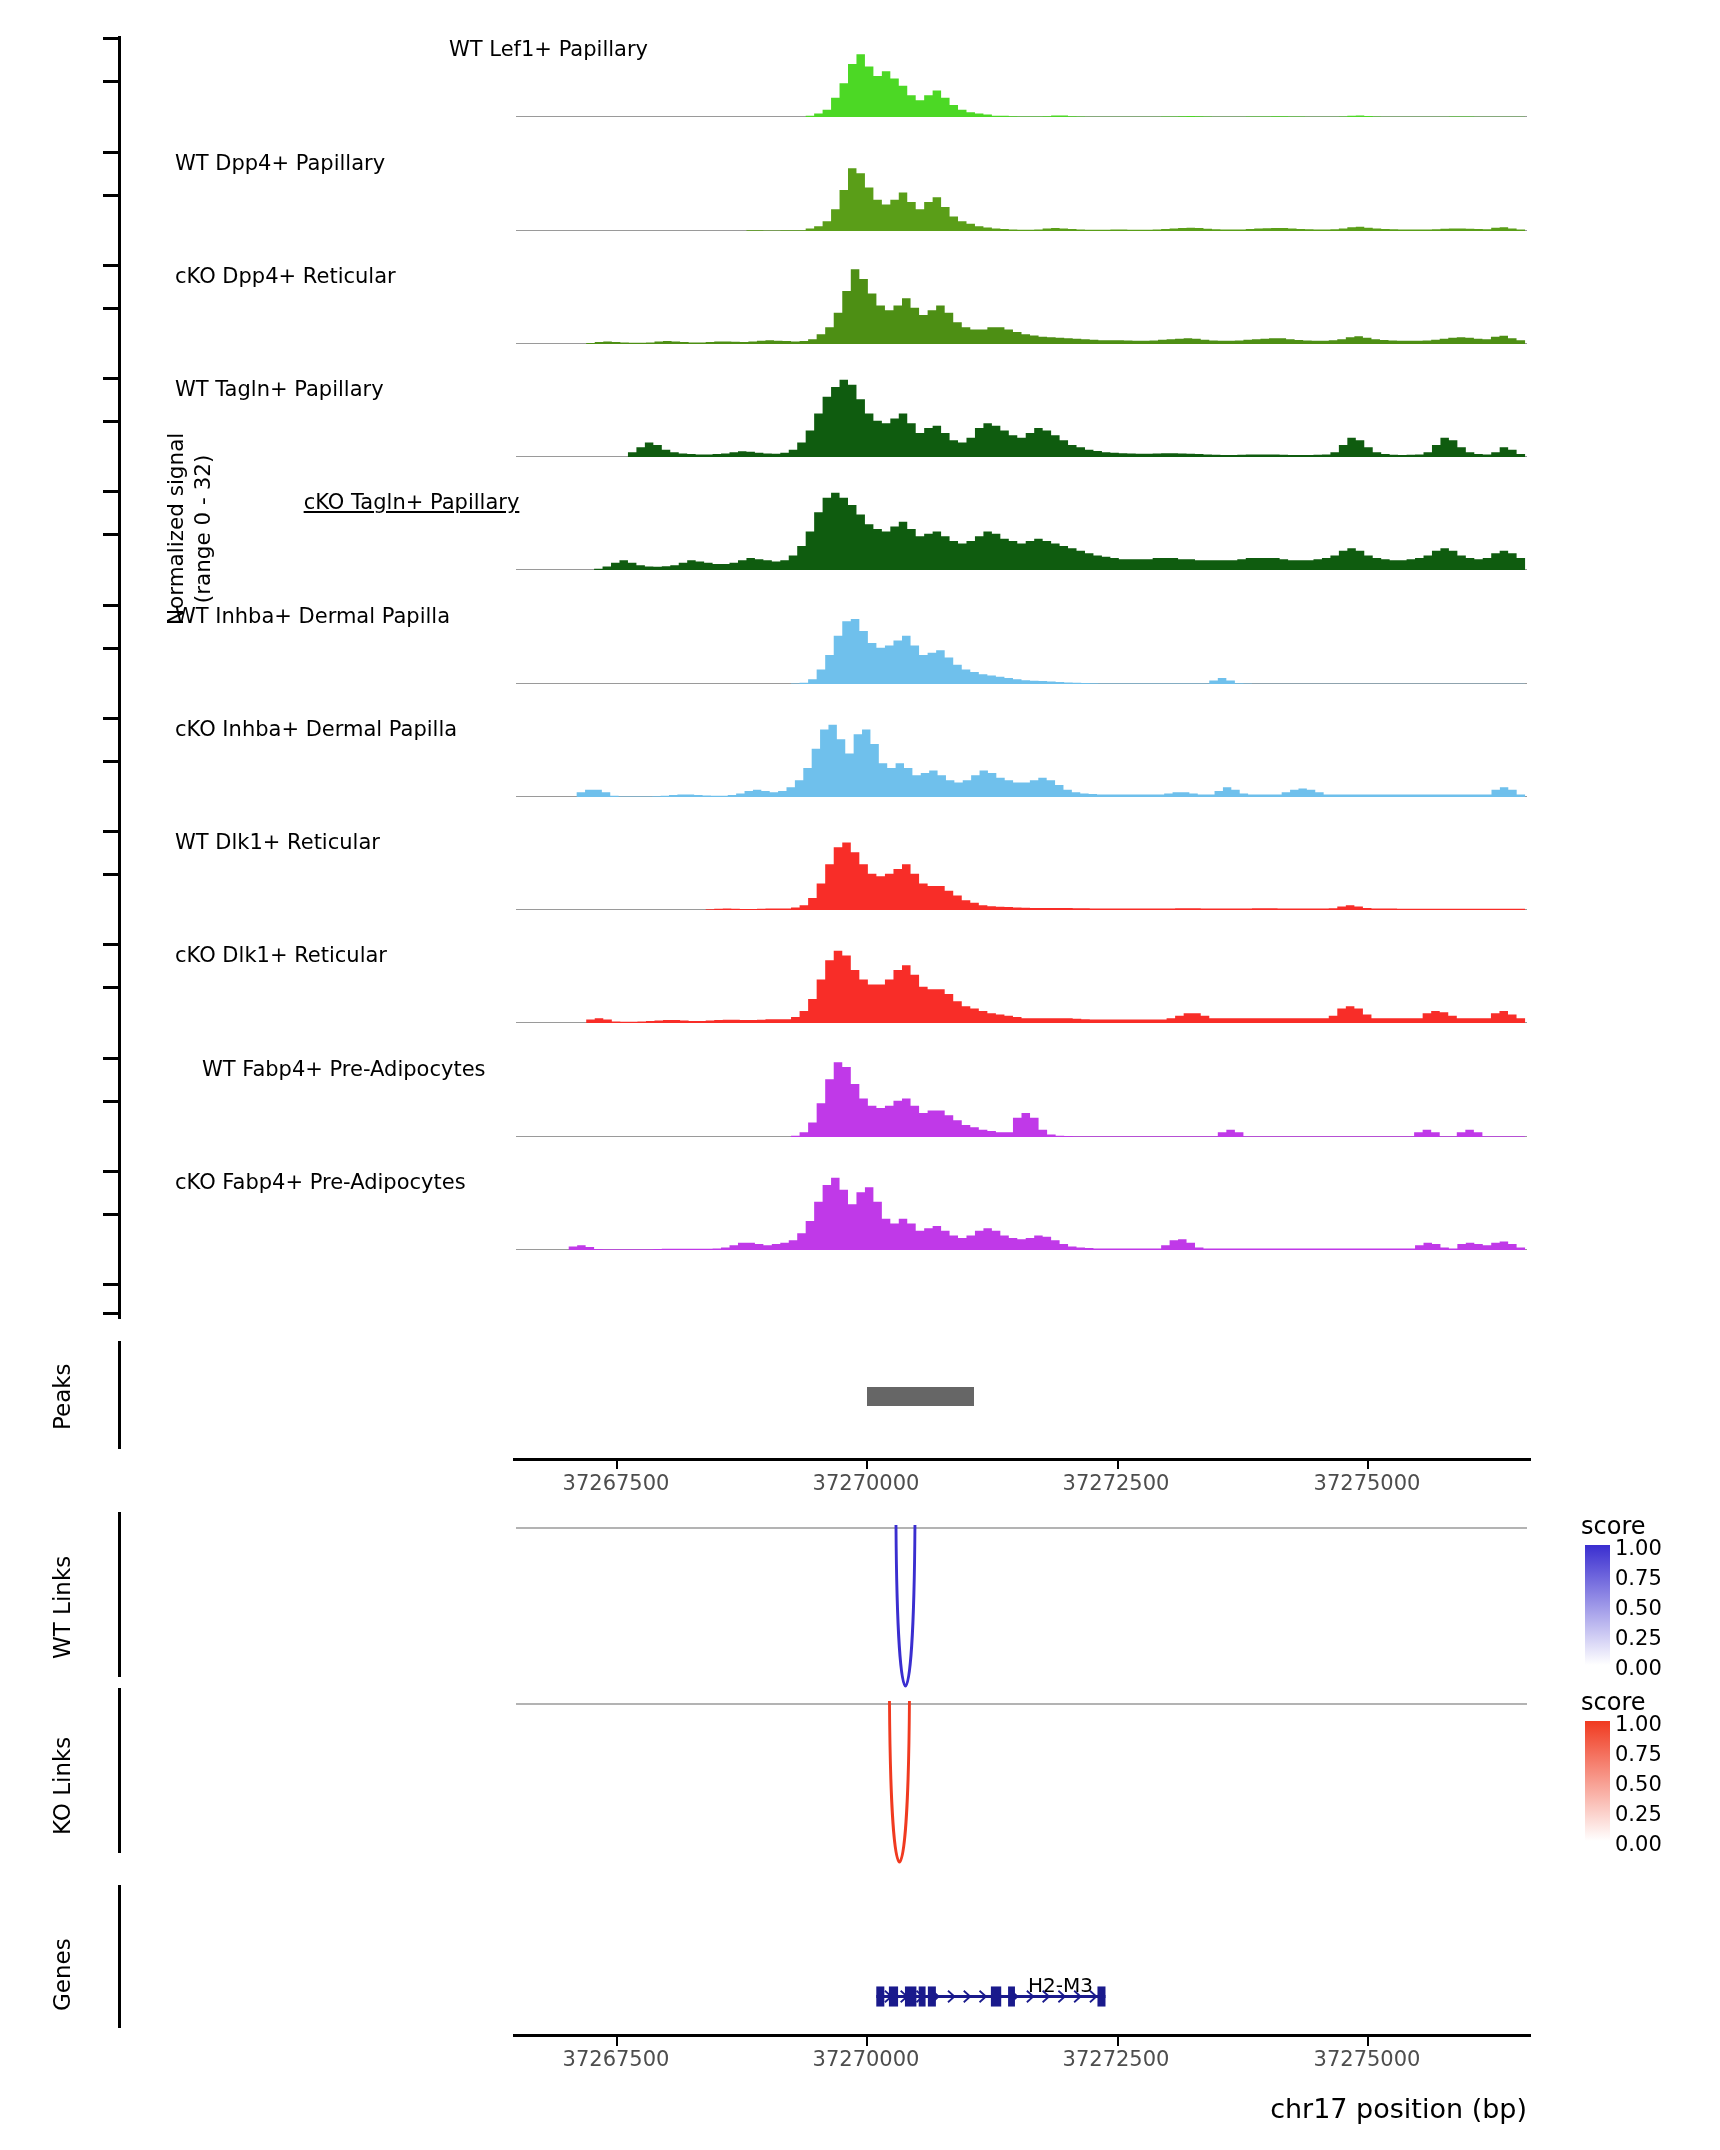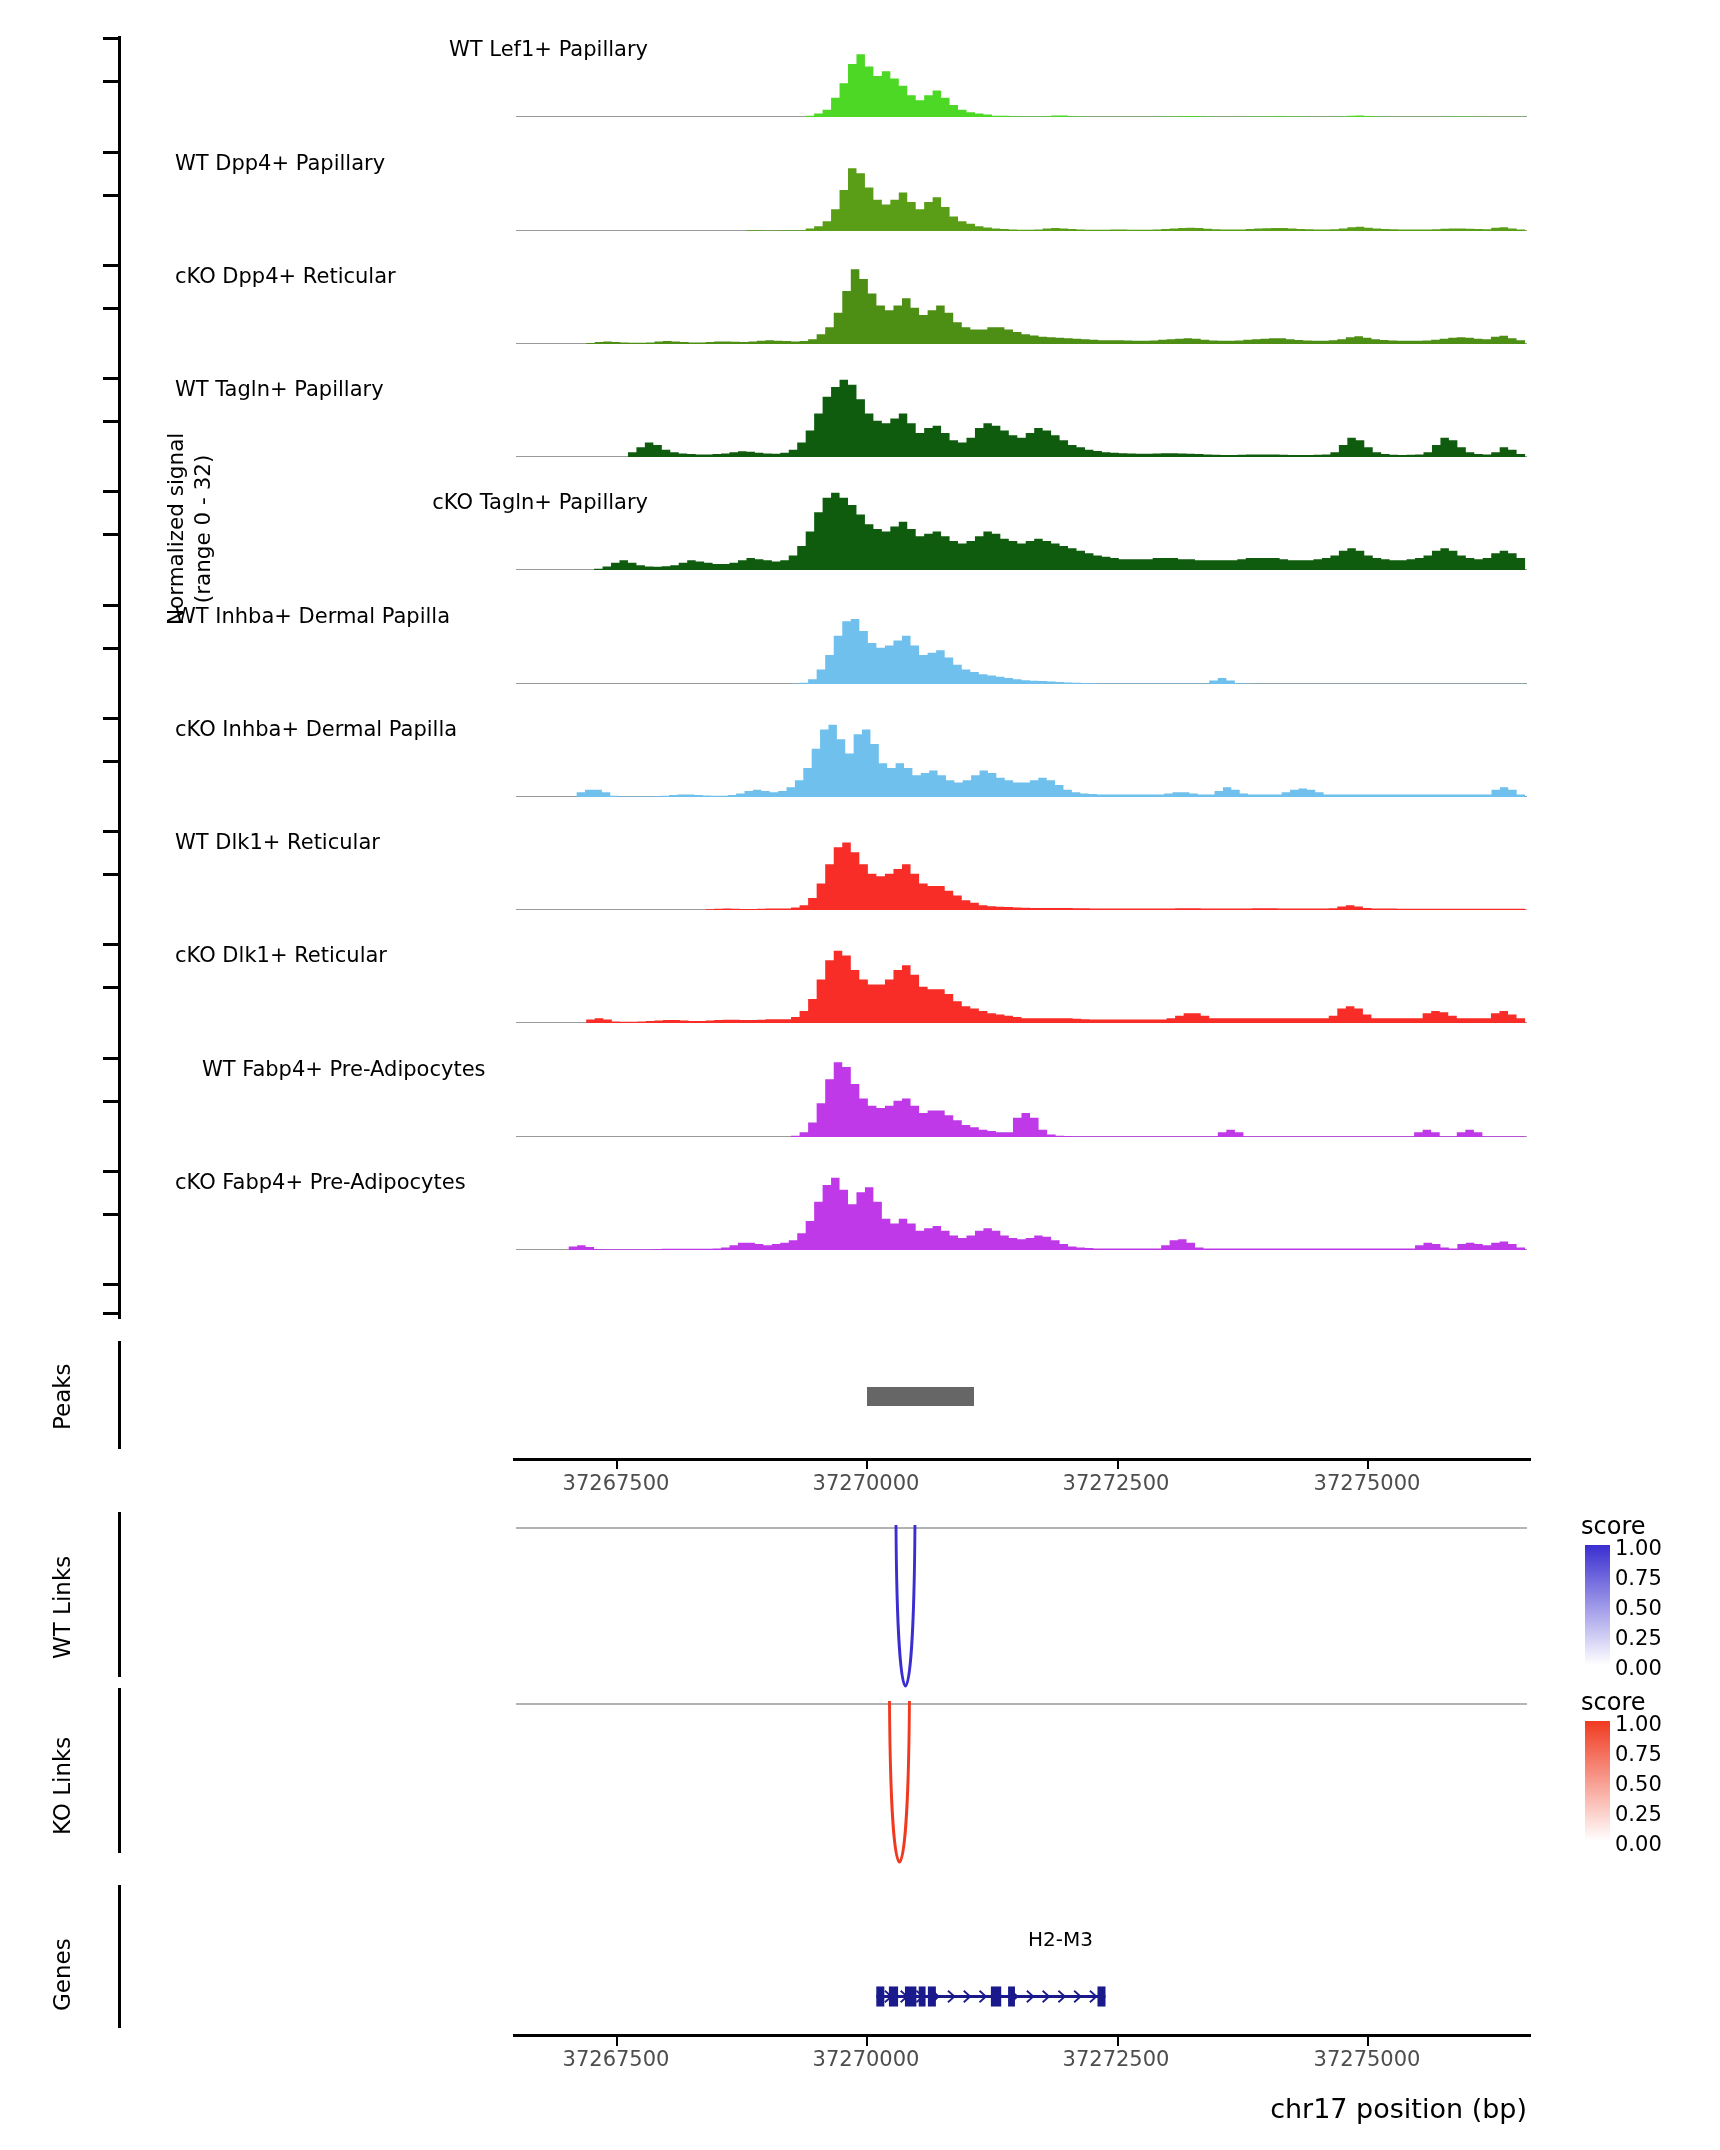--- a/index.html
+++ b/index.html
@@ -169,20 +169,21 @@
     left: 0;
     top: 1878px;
     width: 1721px;
     height: 272px;
   }
   .gene-name {
     position: absolute;
     font-size: 20px;
     text-align: center;
     width: 215px;
+    margin-top: 46px;
   }
   .x-axis-title {
     position: absolute;
     font-size: 27px;
     text-align: right;
     width: 1011px;
     left: 516px;
   }
 </style>
 </head>
@@ -245,21 +246,21 @@
           </svg>
         </div>
         <div class="track" style="top: 377px; height: 80px;">
           <div class="track-label" style="top: 0px; left: -341px; width: 473px; text-align: left;">WT Tagln+ Papillary</div>
           <div class="track-baseline"></div>
           <svg width="1011" height="80" viewBox="0 0 1410 112">
             <path d="M 0 112 L 0.00 112.00 L 11.85 112.00 L 11.85 112.00 L 23.70 112.00 L 23.70 112.00 L 35.55 112.00 L 35.55 112.00 L 47.39 112.00 L 47.39 112.00 L 59.24 112.00 L 59.24 112.00 L 71.09 112.00 L 71.09 112.00 L 82.94 112.00 L 82.94 112.00 L 94.79 112.00 L 94.79 112.00 L 106.64 112.00 L 106.64 112.00 L 118.49 112.00 L 118.49 112.00 L 130.34 112.00 L 130.34 112.00 L 142.18 112.00 L 142.18 112.00 L 154.03 112.00 L 154.03 105.25 L 165.88 105.25 L 165.88 98.50 L 177.73 98.50 L 177.73 91.75 L 189.58 91.75 L 189.58 95.13 L 201.43 95.13 L 201.43 101.88 L 213.28 101.88 L 213.28 105.25 L 225.13 105.25 L 225.13 106.94 L 236.97 106.94 L 236.97 107.95 L 248.82 107.95 L 248.82 108.63 L 260.67 108.63 L 260.67 108.63 L 272.52 108.63 L 272.52 107.95 L 284.37 107.95 L 284.37 106.94 L 296.22 106.94 L 296.22 105.25 L 308.07 105.25 L 308.07 103.90 L 319.92 103.90 L 319.92 104.58 L 331.76 104.58 L 331.76 105.92 L 343.61 105.92 L 343.61 106.94 L 355.46 106.94 L 355.46 107.28 L 367.31 107.28 L 367.31 105.92 L 379.16 105.92 L 379.16 101.88 L 391.01 101.88 L 391.01 91.75 L 402.86 91.75 L 402.86 74.88 L 414.71 74.88 L 414.71 51.25 L 426.55 51.25 L 426.55 27.63 L 438.40 27.63 L 438.40 14.13 L 450.25 14.13 L 450.25 4.00 L 462.10 4.00 L 462.10 10.75 L 473.95 10.75 L 473.95 31.00 L 485.80 31.00 L 485.80 51.25 L 497.65 51.25 L 497.65 61.38 L 509.50 61.38 L 509.50 64.75 L 521.34 64.75 L 521.34 58.00 L 533.19 58.00 L 533.19 51.25 L 545.04 51.25 L 545.04 64.75 L 556.89 64.75 L 556.89 78.25 L 568.74 78.25 L 568.74 71.50 L 580.59 71.50 L 580.59 68.13 L 592.44 68.13 L 592.44 78.25 L 604.29 78.25 L 604.29 88.38 L 616.13 88.38 L 616.13 91.75 L 627.98 91.75 L 627.98 85.00 L 639.83 85.00 L 639.83 71.50 L 651.68 71.50 L 651.68 64.75 L 663.53 64.75 L 663.53 68.13 L 675.38 68.13 L 675.38 74.88 L 687.23 74.88 L 687.23 81.63 L 699.08 81.63 L 699.08 85.00 L 710.92 85.00 L 710.92 78.25 L 722.77 78.25 L 722.77 71.50 L 734.62 71.50 L 734.62 74.88 L 746.47 74.88 L 746.47 81.63 L 758.32 81.63 L 758.32 88.38 L 770.17 88.38 L 770.17 95.13 L 782.02 95.13 L 782.02 98.50 L 793.87 98.50 L 793.87 101.88 L 805.71 101.88 L 805.71 103.56 L 817.56 103.56 L 817.56 105.25 L 829.41 105.25 L 829.41 105.92 L 841.26 105.92 L 841.26 106.60 L 853.11 106.60 L 853.11 106.94 L 864.96 106.94 L 864.96 107.28 L 876.81 107.28 L 876.81 107.28 L 888.66 107.28 L 888.66 106.94 L 900.50 106.94 L 900.50 106.60 L 912.35 106.60 L 912.35 106.60 L 924.20 106.60 L 924.20 106.94 L 936.05 106.94 L 936.05 107.28 L 947.90 107.28 L 947.90 107.95 L 959.75 107.95 L 959.75 108.63 L 971.60 108.63 L 971.60 108.96 L 983.45 108.96 L 983.45 109.30 L 995.29 109.30 L 995.29 109.30 L 1007.14 109.30 L 1007.14 108.96 L 1018.99 108.96 L 1018.99 108.63 L 1030.84 108.63 L 1030.84 108.63 L 1042.69 108.63 L 1042.69 108.63 L 1054.54 108.63 L 1054.54 108.63 L 1066.39 108.63 L 1066.39 108.96 L 1078.24 108.96 L 1078.24 109.30 L 1090.08 109.30 L 1090.08 109.30 L 1101.93 109.30 L 1101.93 109.30 L 1113.78 109.30 L 1113.78 108.96 L 1125.63 108.96 L 1125.63 108.63 L 1137.48 108.63 L 1137.48 105.25 L 1149.33 105.25 L 1149.33 95.13 L 1161.18 95.13 L 1161.18 85.00 L 1173.03 85.00 L 1173.03 88.38 L 1184.87 88.38 L 1184.87 98.50 L 1196.72 98.50 L 1196.72 105.25 L 1208.57 105.25 L 1208.57 107.95 L 1220.42 107.95 L 1220.42 108.96 L 1232.27 108.96 L 1232.27 109.30 L 1244.12 109.30 L 1244.12 108.96 L 1255.97 108.96 L 1255.97 108.63 L 1267.82 108.63 L 1267.82 105.25 L 1279.66 105.25 L 1279.66 95.13 L 1291.51 95.13 L 1291.51 85.00 L 1303.36 85.00 L 1303.36 88.38 L 1315.21 88.38 L 1315.21 98.50 L 1327.06 98.50 L 1327.06 105.25 L 1338.91 105.25 L 1338.91 107.95 L 1350.76 107.95 L 1350.76 108.63 L 1362.61 108.63 L 1362.61 105.25 L 1374.45 105.25 L 1374.45 98.50 L 1386.30 98.50 L 1386.30 101.88 L 1398.15 101.88 L 1398.15 107.95 L 1410.00 107.95 L 1410 112 Z" fill="#0F5C0F" stroke="none"></path>
           </svg>
         </div>
         <div class="track" style="top: 490px; height: 80px;">
-          <div class="track-label" style="top: 0px; left: -341px; width: 473px; text-align: right;">cKO Tagln+ Papillary</div>
+          <div class="track-label" style="top: 0px; left: -341px; width: 473px; text-align: center; text-decoration: underline;">cKO Tagln+ Papillary</div>
           <div class="track-baseline"></div>
           <svg width="1011" height="80" viewBox="0 0 1410 112">
             <path d="M 0 112 L 0.00 112.00 L 11.85 112.00 L 11.85 112.00 L 23.70 112.00 L 23.70 112.00 L 35.55 112.00 L 35.55 112.00 L 47.39 112.00 L 47.39 112.00 L 59.24 112.00 L 59.24 112.00 L 71.09 112.00 L 71.09 112.00 L 82.94 112.00 L 82.94 112.00 L 94.79 112.00 L 94.79 112.00 L 106.64 112.00 L 106.64 110.31 L 118.49 110.31 L 118.49 106.94 L 130.34 106.94 L 130.34 101.88 L 142.18 101.88 L 142.18 98.50 L 154.03 98.50 L 154.03 101.88 L 165.88 101.88 L 165.88 105.25 L 177.73 105.25 L 177.73 106.94 L 189.58 106.94 L 189.58 107.28 L 201.43 107.28 L 201.43 106.60 L 213.28 106.60 L 213.28 105.25 L 225.13 105.25 L 225.13 101.88 L 236.97 101.88 L 236.97 98.50 L 248.82 98.50 L 248.82 100.19 L 260.67 100.19 L 260.67 101.88 L 272.52 101.88 L 272.52 103.56 L 284.37 103.56 L 284.37 103.56 L 296.22 103.56 L 296.22 101.88 L 308.07 101.88 L 308.07 98.50 L 319.92 98.50 L 319.92 95.13 L 331.76 95.13 L 331.76 96.81 L 343.61 96.81 L 343.61 98.50 L 355.46 98.50 L 355.46 100.19 L 367.31 100.19 L 367.31 98.50 L 379.16 98.50 L 379.16 91.75 L 391.01 91.75 L 391.01 78.25 L 402.86 78.25 L 402.86 58.00 L 414.71 58.00 L 414.71 31.00 L 426.55 31.00 L 426.55 10.75 L 438.40 10.75 L 438.40 4.00 L 450.25 4.00 L 450.25 10.75 L 462.10 10.75 L 462.10 20.88 L 473.95 20.88 L 473.95 34.38 L 485.80 34.38 L 485.80 47.88 L 497.65 47.88 L 497.65 54.63 L 509.50 54.63 L 509.50 58.00 L 521.34 58.00 L 521.34 51.25 L 533.19 51.25 L 533.19 44.50 L 545.04 44.50 L 545.04 54.63 L 556.89 54.63 L 556.89 64.75 L 568.74 64.75 L 568.74 61.38 L 580.59 61.38 L 580.59 58.00 L 592.44 58.00 L 592.44 64.75 L 604.29 64.75 L 604.29 71.50 L 616.13 71.50 L 616.13 74.88 L 627.98 74.88 L 627.98 71.50 L 639.83 71.50 L 639.83 64.75 L 651.68 64.75 L 651.68 58.00 L 663.53 58.00 L 663.53 61.38 L 675.38 61.38 L 675.38 68.13 L 687.23 68.13 L 687.23 71.50 L 699.08 71.50 L 699.08 74.88 L 710.92 74.88 L 710.92 71.50 L 722.77 71.50 L 722.77 68.13 L 734.62 68.13 L 734.62 71.50 L 746.47 71.50 L 746.47 74.88 L 758.32 74.88 L 758.32 78.25 L 770.17 78.25 L 770.17 81.63 L 782.02 81.63 L 782.02 85.00 L 793.87 85.00 L 793.87 88.38 L 805.71 88.38 L 805.71 91.75 L 817.56 91.75 L 817.56 93.44 L 829.41 93.44 L 829.41 95.13 L 841.26 95.13 L 841.26 96.81 L 853.11 96.81 L 853.11 96.81 L 864.96 96.81 L 864.96 96.81 L 876.81 96.81 L 876.81 96.81 L 888.66 96.81 L 888.66 95.13 L 900.50 95.13 L 900.50 95.13 L 912.35 95.13 L 912.35 95.13 L 924.20 95.13 L 924.20 96.81 L 936.05 96.81 L 936.05 96.81 L 947.90 96.81 L 947.90 98.50 L 959.75 98.50 L 959.75 98.50 L 971.60 98.50 L 971.60 98.50 L 983.45 98.50 L 983.45 98.50 L 995.29 98.50 L 995.29 98.50 L 1007.14 98.50 L 1007.14 96.81 L 1018.99 96.81 L 1018.99 95.13 L 1030.84 95.13 L 1030.84 95.13 L 1042.69 95.13 L 1042.69 95.13 L 1054.54 95.13 L 1054.54 95.13 L 1066.39 95.13 L 1066.39 96.81 L 1078.24 96.81 L 1078.24 98.50 L 1090.08 98.50 L 1090.08 98.50 L 1101.93 98.50 L 1101.93 98.50 L 1113.78 98.50 L 1113.78 96.81 L 1125.63 96.81 L 1125.63 95.13 L 1137.48 95.13 L 1137.48 91.75 L 1149.33 91.75 L 1149.33 85.00 L 1161.18 85.00 L 1161.18 81.63 L 1173.03 81.63 L 1173.03 85.00 L 1184.87 85.00 L 1184.87 91.75 L 1196.72 91.75 L 1196.72 95.13 L 1208.57 95.13 L 1208.57 96.81 L 1220.42 96.81 L 1220.42 98.50 L 1232.27 98.50 L 1232.27 98.50 L 1244.12 98.50 L 1244.12 96.81 L 1255.97 96.81 L 1255.97 95.13 L 1267.82 95.13 L 1267.82 91.75 L 1279.66 91.75 L 1279.66 85.00 L 1291.51 85.00 L 1291.51 81.63 L 1303.36 81.63 L 1303.36 85.00 L 1315.21 85.00 L 1315.21 91.75 L 1327.06 91.75 L 1327.06 95.13 L 1338.91 95.13 L 1338.91 96.81 L 1350.76 96.81 L 1350.76 95.13 L 1362.61 95.13 L 1362.61 88.38 L 1374.45 88.38 L 1374.45 85.00 L 1386.30 85.00 L 1386.30 88.38 L 1398.15 88.38 L 1398.15 95.13 L 1410.00 95.13 L 1410 112 Z" fill="#0F5C0F" stroke="none"></path>
           </svg>
         </div>
         <div class="track" style="top: 604px; height: 80px;">
           <div class="track-label" style="top: 0px; left: -341px; width: 473px; text-align: left;">WT Inhba+ Dermal Papilla</div>
           <div class="track-baseline"></div>
           <svg width="1011" height="80" viewBox="0 0 1410 112">
             <path d="M 0 112 L 0.00 112.00 L 11.95 112.00 L 11.95 112.00 L 23.90 112.00 L 23.90 112.00 L 35.85 112.00 L 35.85 112.00 L 47.80 112.00 L 47.80 112.00 L 59.75 112.00 L 59.75 112.00 L 71.69 112.00 L 71.69 112.00 L 83.64 112.00 L 83.64 112.00 L 95.59 112.00 L 95.59 112.00 L 107.54 112.00 L 107.54 112.00 L 119.49 112.00 L 119.49 112.00 L 131.44 112.00 L 131.44 112.00 L 143.39 112.00 L 143.39 112.00 L 155.34 112.00 L 155.34 112.00 L 167.29 112.00 L 167.29 112.00 L 179.24 112.00 L 179.24 112.00 L 191.19 112.00 L 191.19 112.00 L 203.14 112.00 L 203.14 112.00 L 215.08 112.00 L 215.08 112.00 L 227.03 112.00 L 227.03 112.00 L 238.98 112.00 L 238.98 112.00 L 250.93 112.00 L 250.93 112.00 L 262.88 112.00 L 262.88 112.00 L 274.83 112.00 L 274.83 112.00 L 286.78 112.00 L 286.78 112.00 L 298.73 112.00 L 298.73 112.00 L 310.68 112.00 L 310.68 112.00 L 322.63 112.00 L 322.63 112.00 L 334.58 112.00 L 334.58 112.00 L 346.53 112.00 L 346.53 112.00 L 358.47 112.00 L 358.47 112.00 L 370.42 112.00 L 370.42 112.00 L 382.37 112.00 L 382.37 111.33 L 394.32 111.33 L 394.32 110.31 L 406.27 110.31 L 406.27 105.25 L 418.22 105.25 L 418.22 91.75 L 430.17 91.75 L 430.17 71.50 L 442.12 71.50 L 442.12 44.50 L 454.07 44.50 L 454.07 24.25 L 466.02 24.25 L 466.02 20.88 L 477.97 20.88 L 477.97 37.75 L 489.92 37.75 L 489.92 54.63 L 501.86 54.63 L 501.86 61.38 L 513.81 61.38 L 513.81 58.00 L 525.76 58.00 L 525.76 51.25 L 537.71 51.25 L 537.71 44.50 L 549.66 44.50 L 549.66 58.00 L 561.61 58.00 L 561.61 71.50 L 573.56 71.50 L 573.56 68.13 L 585.51 68.13 L 585.51 64.75 L 597.46 64.75 L 597.46 74.88 L 609.41 74.88 L 609.41 85.00 L 621.36 85.00 L 621.36 91.75 L 633.31 91.75 L 633.31 95.13 L 645.25 95.13 L 645.25 98.50 L 657.20 98.50 L 657.20 100.19 L 669.15 100.19 L 669.15 101.88 L 681.10 101.88 L 681.10 103.56 L 693.05 103.56 L 693.05 105.25 L 705.00 105.25 L 705.00 106.60 L 716.95 106.60 L 716.95 107.28 L 728.90 107.28 L 728.90 107.95 L 740.85 107.95 L 740.85 108.63 L 752.80 108.63 L 752.80 109.30 L 764.75 109.30 L 764.75 109.97 L 776.69 109.97 L 776.69 110.31 L 788.64 110.31 L 788.64 110.65 L 800.59 110.65 L 800.59 110.99 L 812.54 110.99 L 812.54 111.33 L 824.49 111.33 L 824.49 111.33 L 836.44 111.33 L 836.44 111.33 L 848.39 111.33 L 848.39 111.33 L 860.34 111.33 L 860.34 111.33 L 872.29 111.33 L 872.29 111.33 L 884.24 111.33 L 884.24 111.33 L 896.19 111.33 L 896.19 111.33 L 908.14 111.33 L 908.14 111.33 L 920.08 111.33 L 920.08 111.33 L 932.03 111.33 L 932.03 111.33 L 943.98 111.33 L 943.98 111.33 L 955.93 111.33 L 955.93 111.33 L 967.88 111.33 L 967.88 106.94 L 979.83 106.94 L 979.83 103.56 L 991.78 103.56 L 991.78 106.94 L 1003.73 106.94 L 1003.73 110.99 L 1015.68 110.99 L 1015.68 111.33 L 1027.63 111.33 L 1027.63 111.66 L 1039.58 111.66 L 1039.58 111.66 L 1051.53 111.66 L 1051.53 111.66 L 1063.47 111.66 L 1063.47 111.66 L 1075.42 111.66 L 1075.42 111.66 L 1087.37 111.66 L 1087.37 111.66 L 1099.32 111.66 L 1099.32 111.66 L 1111.27 111.66 L 1111.27 111.66 L 1123.22 111.66 L 1123.22 111.66 L 1135.17 111.66 L 1135.17 111.66 L 1147.12 111.66 L 1147.12 111.66 L 1159.07 111.66 L 1159.07 111.66 L 1171.02 111.66 L 1171.02 111.66 L 1182.97 111.66 L 1182.97 111.66 L 1194.92 111.66 L 1194.92 111.66 L 1206.86 111.66 L 1206.86 111.66 L 1218.81 111.66 L 1218.81 111.66 L 1230.76 111.66 L 1230.76 111.66 L 1242.71 111.66 L 1242.71 111.66 L 1254.66 111.66 L 1254.66 111.66 L 1266.61 111.66 L 1266.61 111.66 L 1278.56 111.66 L 1278.56 111.66 L 1290.51 111.66 L 1290.51 111.66 L 1302.46 111.66 L 1302.46 111.66 L 1314.41 111.66 L 1314.41 111.66 L 1326.36 111.66 L 1326.36 111.66 L 1338.31 111.66 L 1338.31 111.66 L 1350.25 111.66 L 1350.25 111.66 L 1362.20 111.66 L 1362.20 111.66 L 1374.15 111.66 L 1374.15 111.66 L 1386.10 111.66 L 1386.10 111.66 L 1398.05 111.66 L 1398.05 111.66 L 1410.00 111.66 L 1410 112 Z" fill="#6FC0EC" stroke="none"></path>

